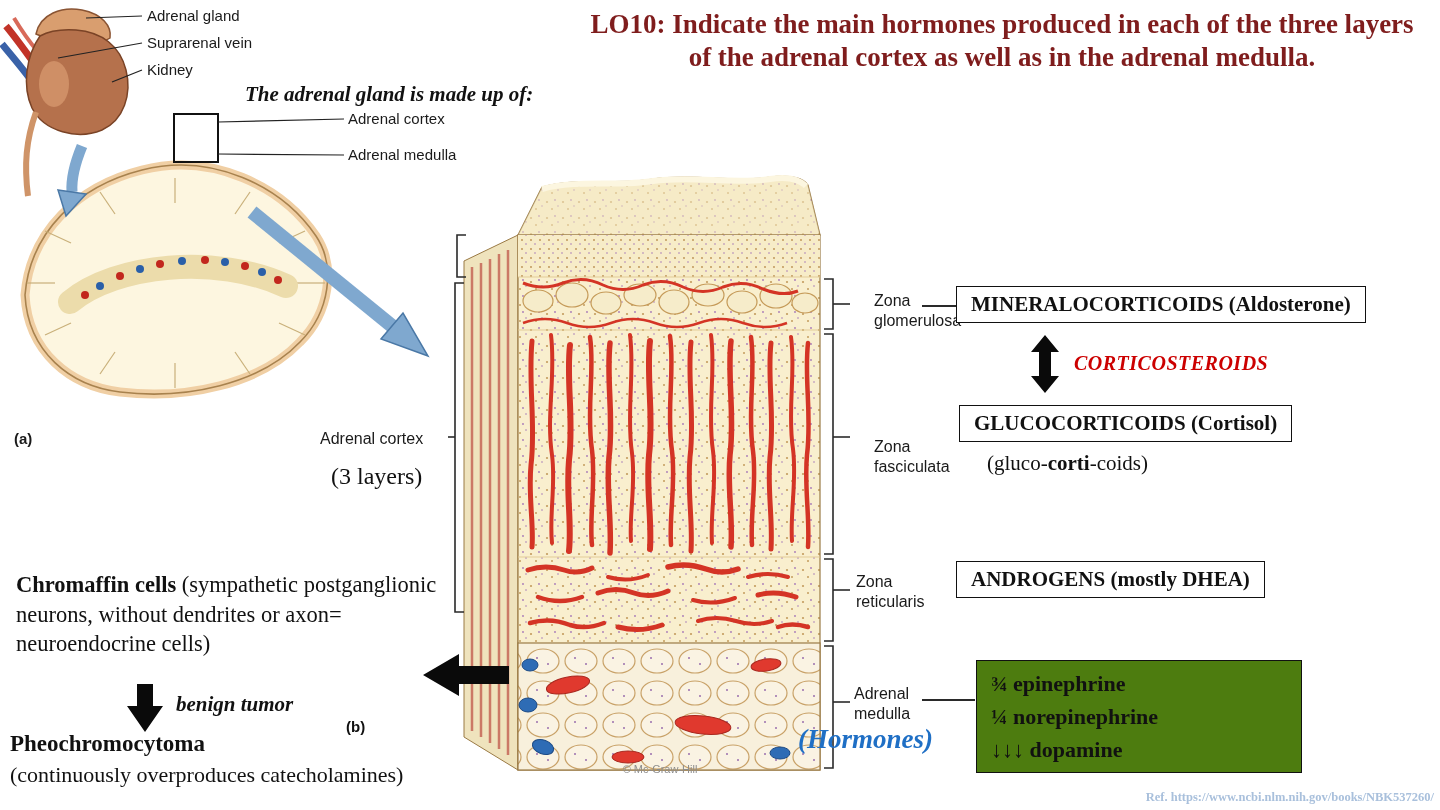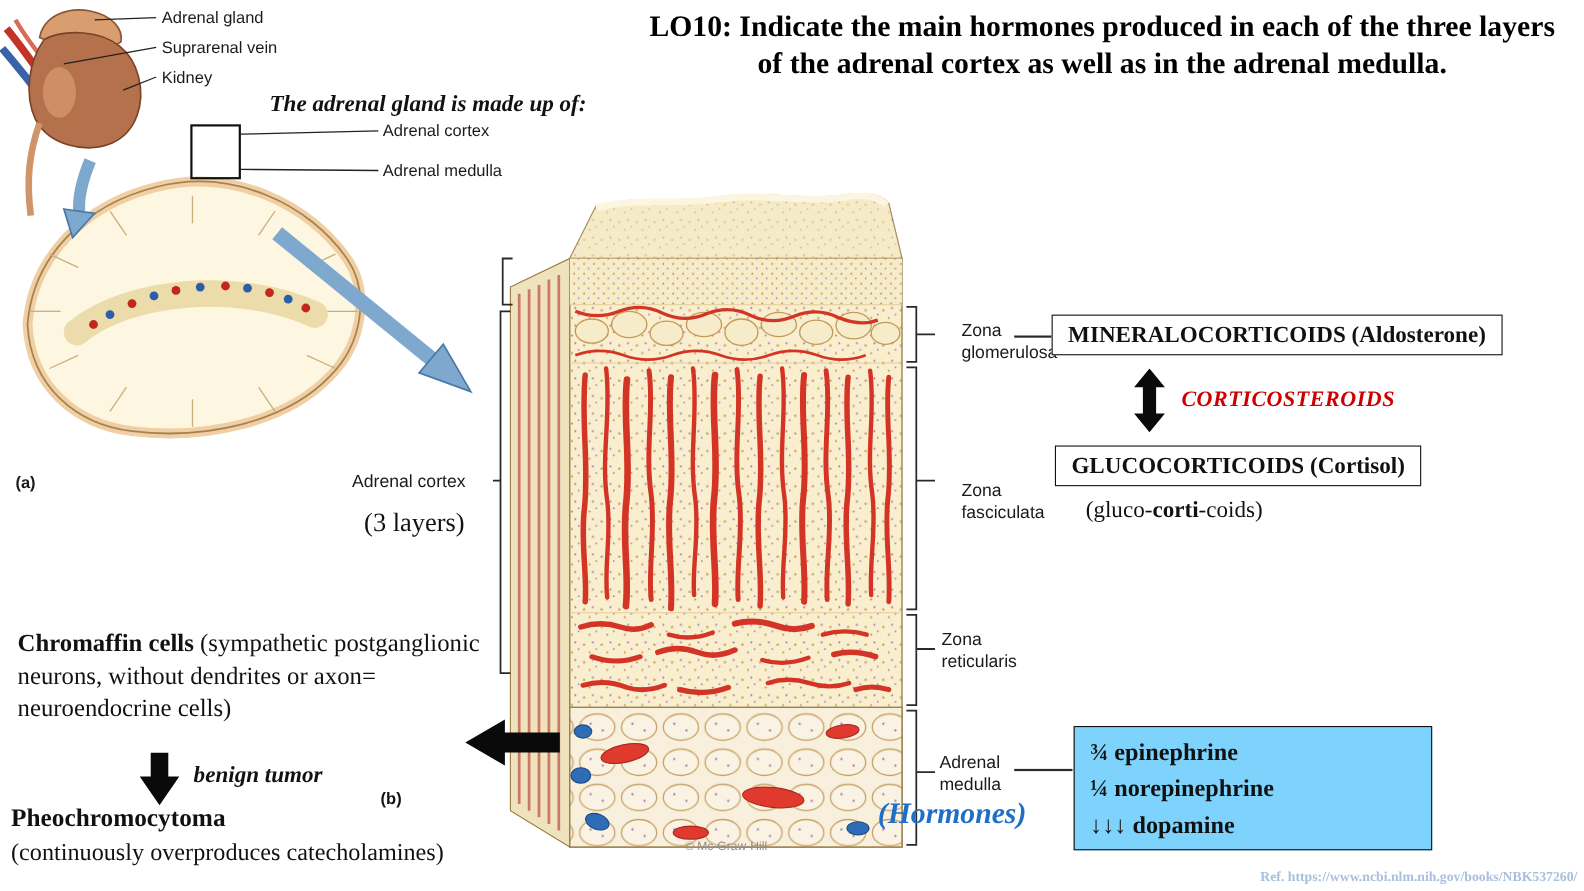--- a/index.html
+++ b/index.html
@@ -1,20 +1,20 @@
 <!DOCTYPE html>
 <html><head>
 <meta charset="utf-8">
 <style>
   html,body{margin:0;padding:0;background:#ffffff;}
   .slide{position:relative;width:1440px;height:810px;background:#fff;overflow:hidden;
          font-family:"Liberation Serif",serif;color:#111;}
   .abs{position:absolute;}
   .sans{font-family:"Liberation Sans",sans-serif;}
-  .title{font-weight:bold;font-size:27px;line-height:1.24;text-align:center;color:#000000;}
+  .title{font-weight:bold;font-size:27px;line-height:1.24;text-align:center;color:#7f1d1d;}
   .hbox{border:1.7px solid #111;background:#fff;font-weight:bold;font-size:21px;
         text-align:center;padding:5px 14px;white-space:nowrap;}
   .zlabel{font-family:"Liberation Sans",sans-serif;font-size:16px;line-height:1.28;color:#1a1a1a;}
   .conn{height:1.6px;background:#2a2a2a;}
   .figlab{font-family:"Liberation Sans",sans-serif;font-size:15px;fill:#1a1a1a;}
   .figcap{font-family:"Liberation Sans",sans-serif;font-size:15px;font-weight:bold;fill:#1a1a1a;}
   .copy{font-family:"Liberation Sans",sans-serif;font-size:11px;fill:#8d8d8d;}
   .it{font-style:italic;}
   .b{font-weight:bold;}
 </style>
@@ -250,22 +250,23 @@
   <svg class="abs" style="left:1030px;top:335px;" width="30" height="58" viewBox="0 0 30 58">
     <path d="M15,0 L29,17 H21 V41 H29 L15,58 L1,41 H9 V17 H1 Z" fill="#0a0a0a"></path>
   </svg>
   <div class="abs b it" style="left:1074px;top:352px;font-size:20px;color:#cc0000;letter-spacing:0.5px;">CORTICOSTEROIDS</div>
 
   <div class="abs hbox" style="left:959px;top:405px;">GLUCOCORTICOIDS (Cortisol)</div>
   <div class="abs" style="left:987px;top:451px;font-size:21px;">
     <span>(gluco-</span><span class="b">corti</span><span>-coids)</span>
   </div>
 
-
-  <div class="abs" style="left:976px;top:660px;border:1.7px solid #111;background:#7dd3fc;padding:6px 14px;width:296px;">
+  <div class="abs hbox" style="left:956px;top:561px;">ANDROGENS (mostly DHEA)</div>
+
+  <div class="abs" style="left:976px;top:660px;border:1.7px solid #111;background:#4d7c0f;padding:6px 14px;width:296px;">
     <div class="b" style="font-size:22px;line-height:1.5;">¾ epinephrine</div>
     <div class="b" style="font-size:22px;line-height:1.5;">¼ norepinephrine</div>
     <div class="b" style="font-size:22px;line-height:1.5;">↓↓↓ dopamine</div>
   </div>
 
   <div class="abs" style="left:16px;top:570px;width:434px;font-size:22.5px;line-height:1.32;">
     <span class="b">Chromaffin cells</span><span> (sympathetic postganglionic neurons, without dendrites or axon= neuroendocrine cells)</span>
   </div>
 
   <svg class="abs" style="left:127px;top:684px;" width="36" height="48" viewBox="0 0 36 48">

